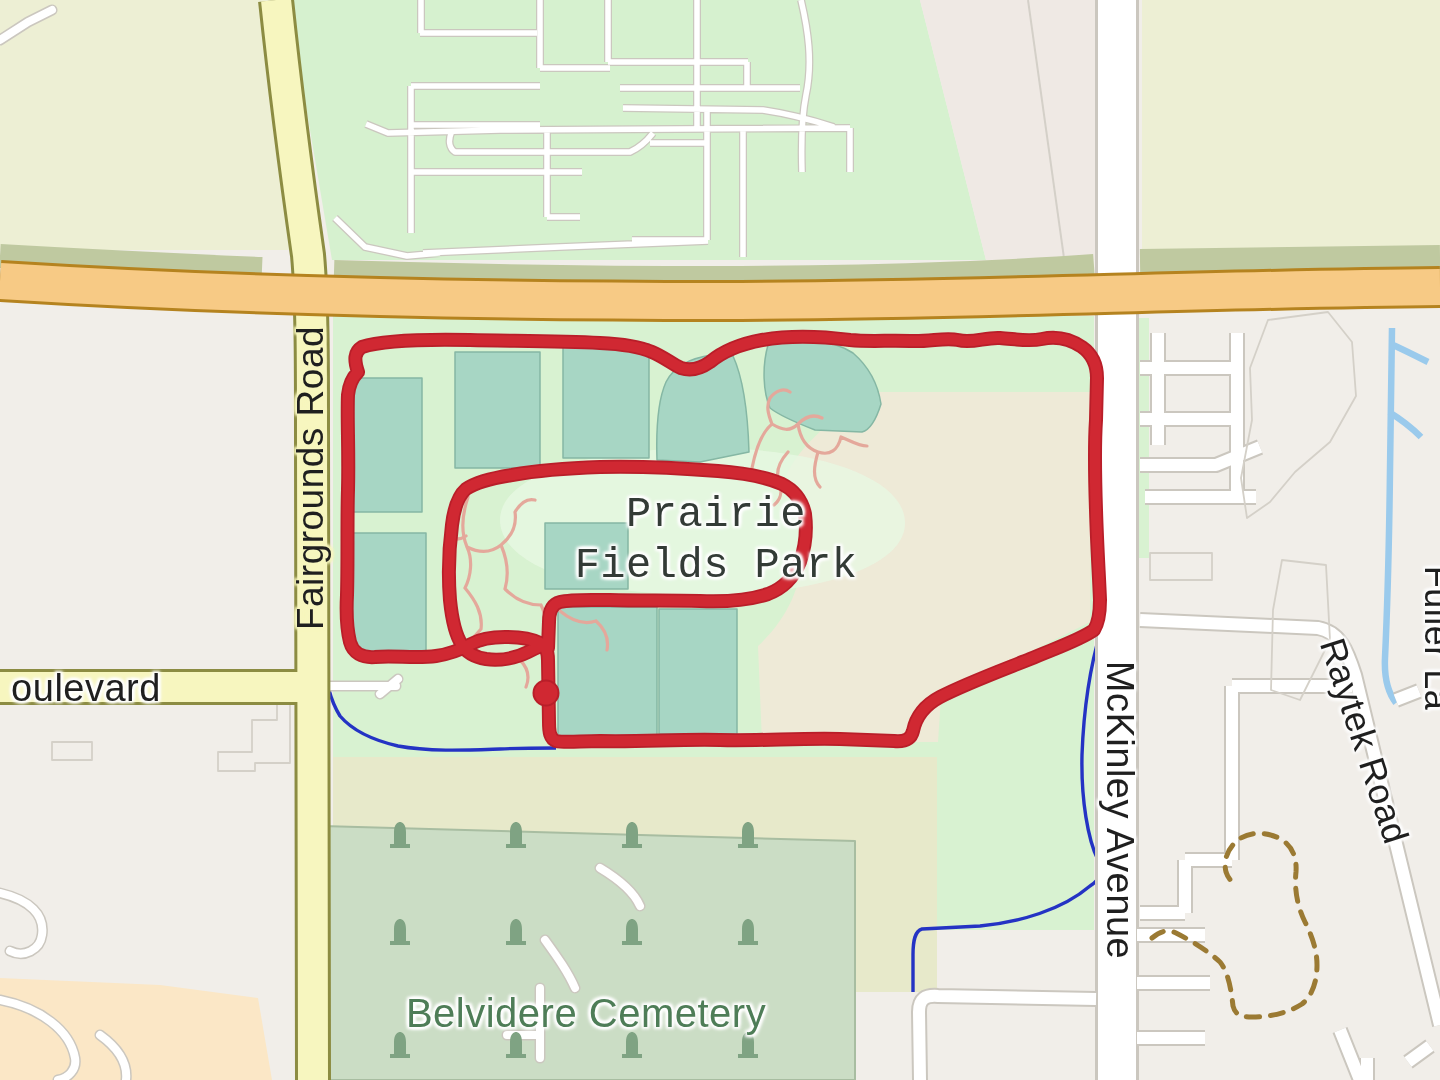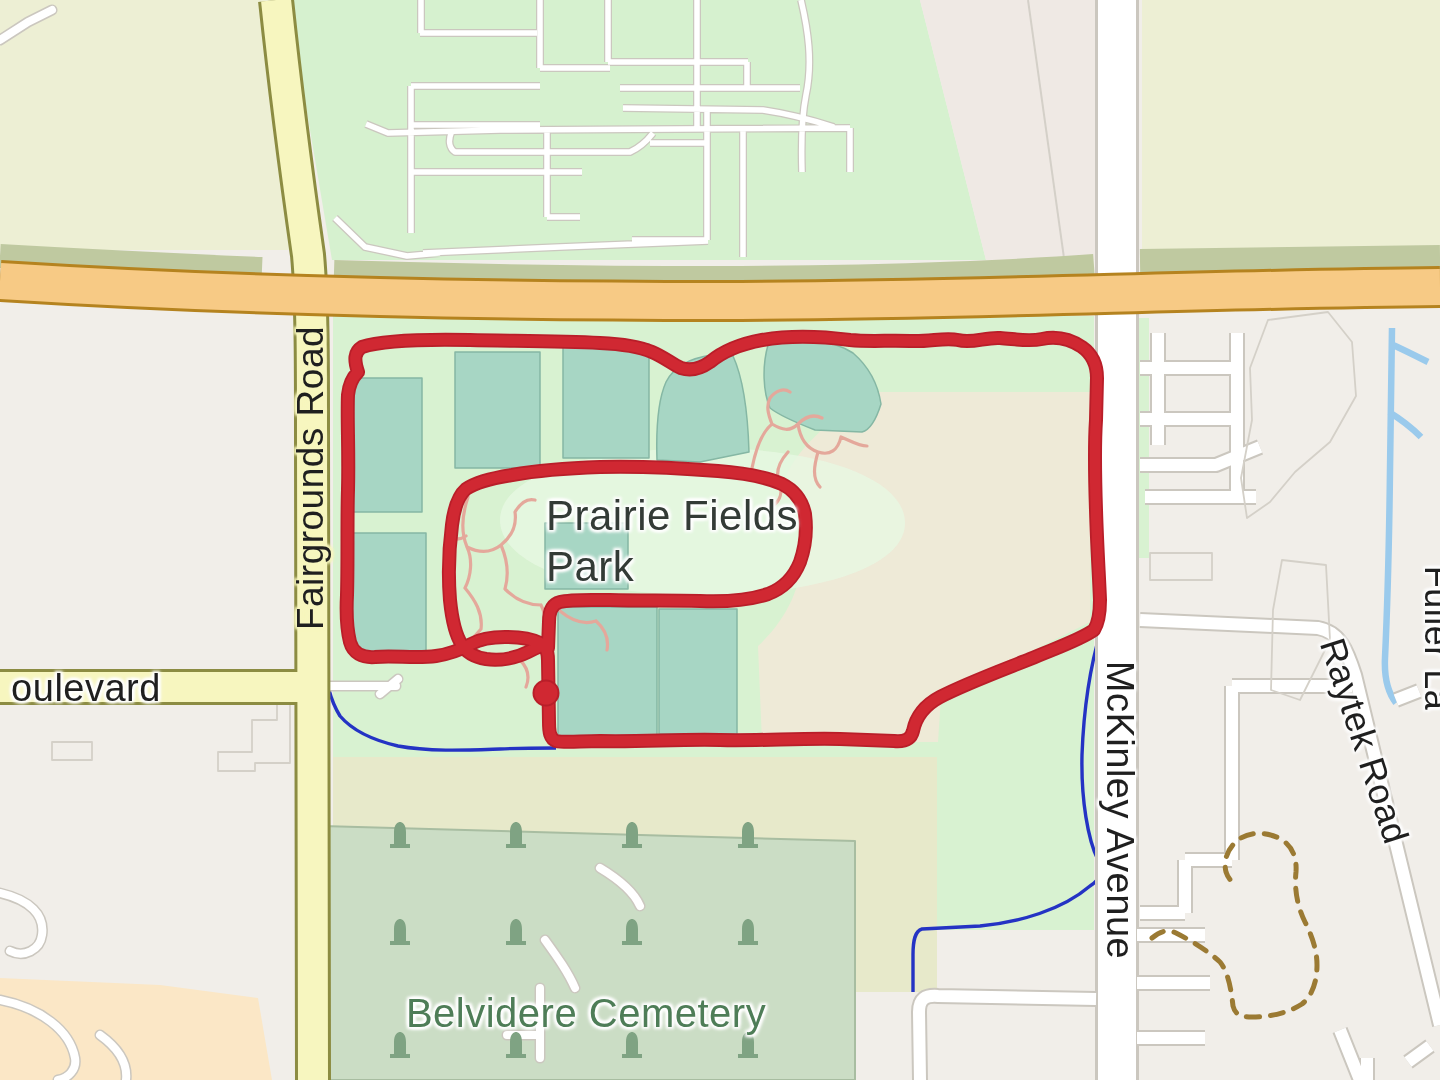--- a/index.html
+++ b/index.html
@@ -2,21 +2,21 @@
 <html><head>
 <meta charset="utf-8">
 <style>
   html,body{margin:0;padding:0;}
   body{width:1440px;height:1080px;overflow:hidden;background:#f1eee9;
        font-family:"Liberation Sans", sans-serif;}
   .map-root{position:relative;width:1440px;height:1080px;overflow:hidden;}
   #map-svg{position:absolute;left:0;top:0;}
   .map-label{position:absolute;white-space:nowrap;font-weight:400;
              transform-origin:center center;pointer-events:none;letter-spacing:0.5px;}
-  .map-label.wrap{white-space:normal;line-height:1.22;}
+  .map-label.wrap{white-space:normal;text-align:center;line-height:1.22;font-family:Liberation Mono, monospace;}
 </style>
 </head>
 <body>
 
 <div class="map-root">
   <svg id="map-svg" width="1440" height="1080" viewBox="0 0 1440 1080">
       <path d="M0,0H1440V1080H0Z" fill="#f1eee9" stroke="none" stroke-width="1" stroke-linecap="butt" stroke-linejoin="round"></path>
       <path d="M0,0 L272,0 C282,90 294,175 305,250 L0,250 Z" fill="#edefd4" stroke="none" stroke-width="1" stroke-linecap="butt" stroke-linejoin="round"></path>
       <path d="M1142,0 H1440 V272 H1142 Z" fill="#edefd4" stroke="none" stroke-width="1" stroke-linecap="butt" stroke-linejoin="round"></path>
       <path d="M288,0 L920,0 L986,260 L332,260 Z" fill="#d6f1cf" stroke="none" stroke-width="1" stroke-linecap="butt" stroke-linejoin="round"></path>

